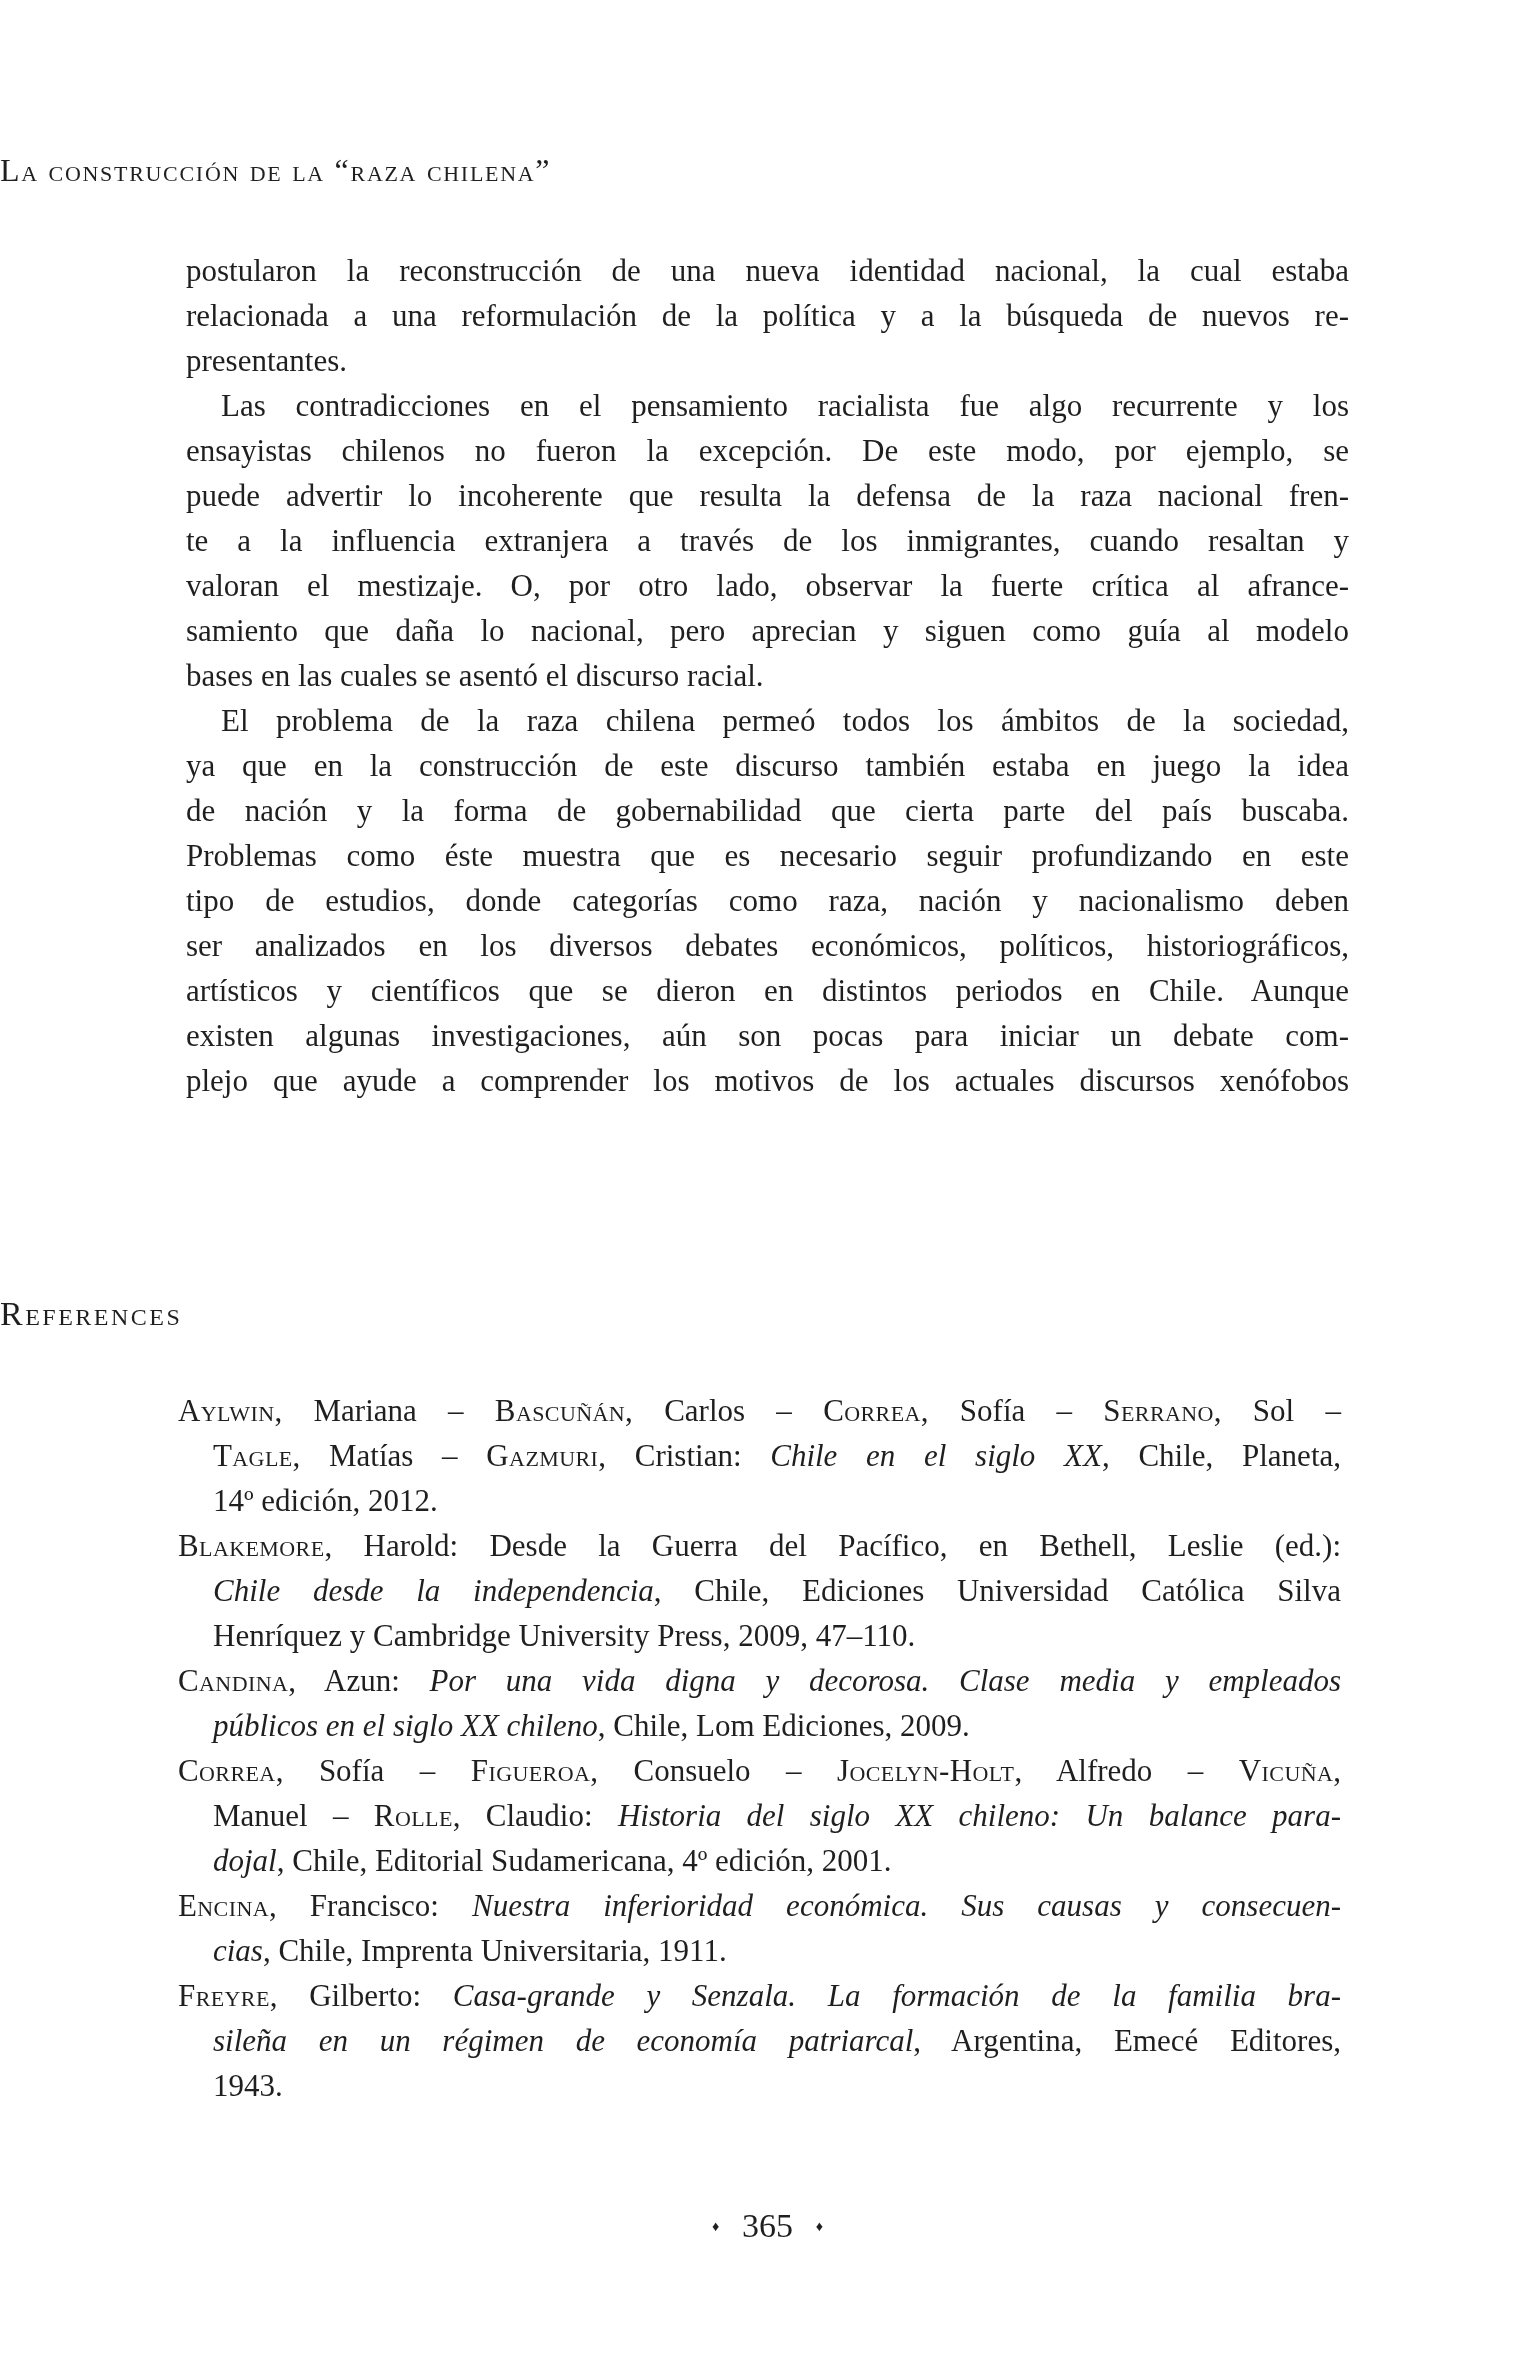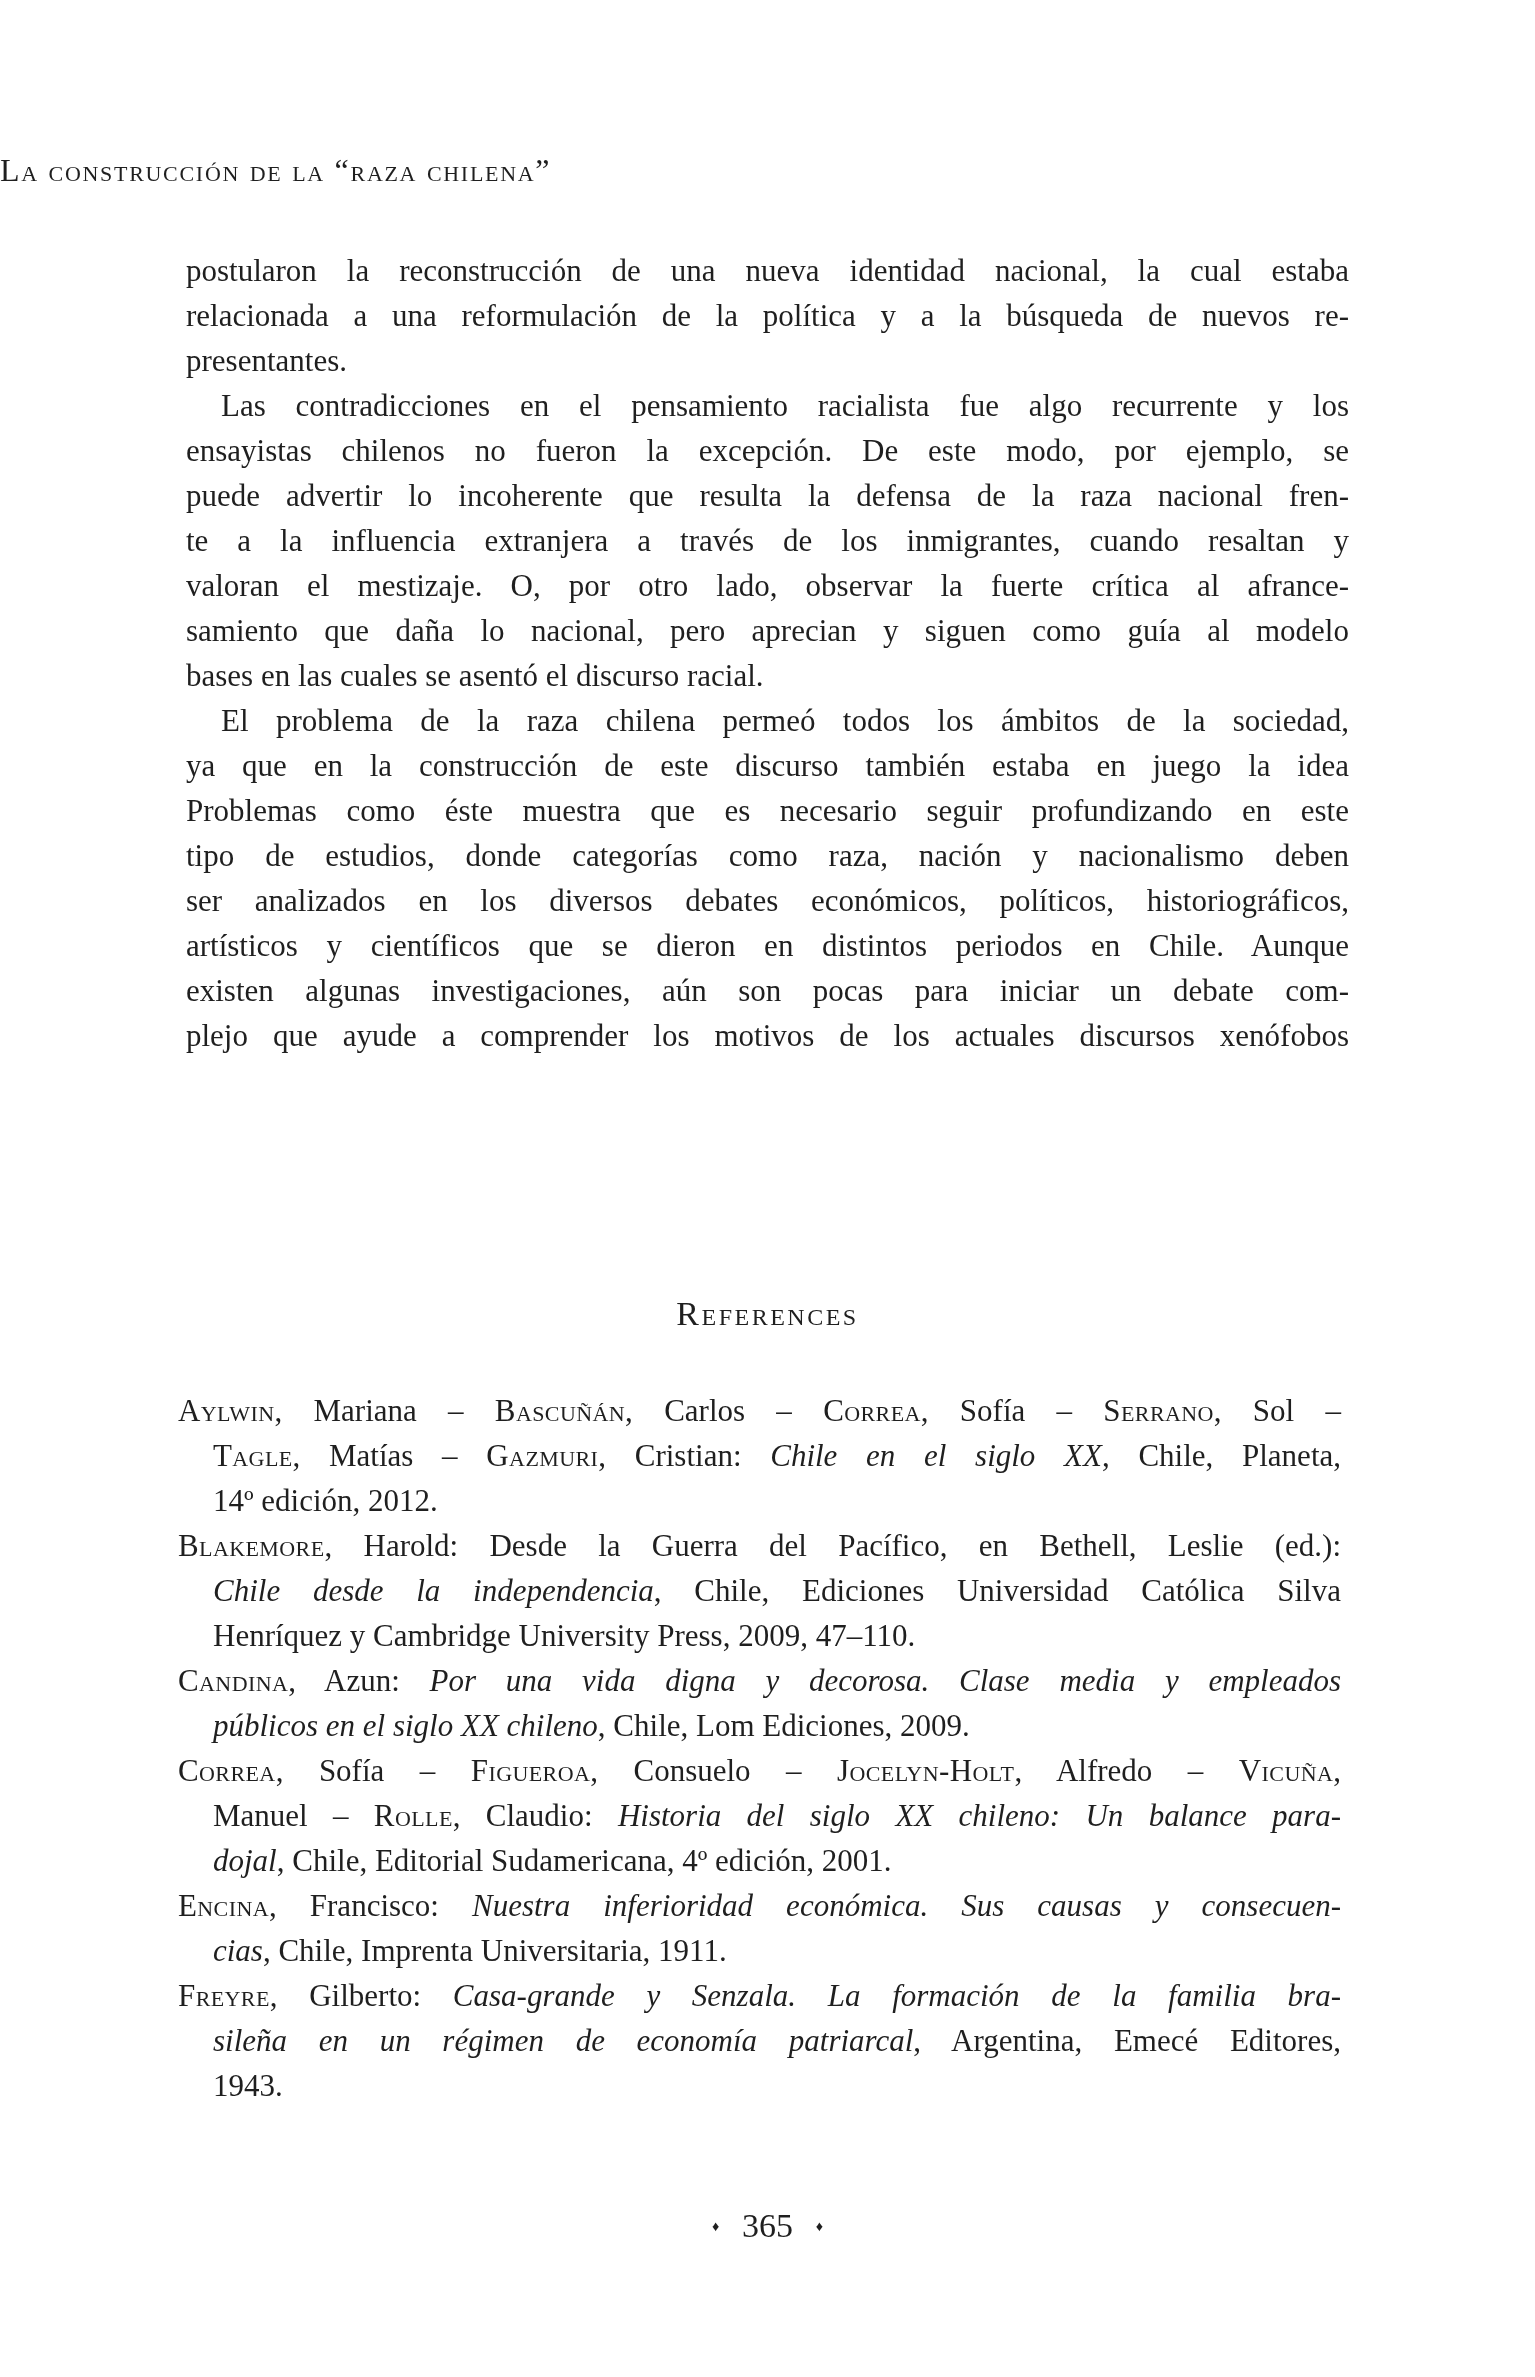--- a/index.html
+++ b/index.html
@@ -46,21 +46,21 @@
   }
   .line.hang {
     padding-left: 35px;
   }
   .references-heading {
     position: absolute;
     top: 1294px;
     left: 0;
     width: 1535px;
     margin: 0;
-    text-align: center;
+    text-align: left;
     font-weight: normal;
     font-variant: small-caps;
     font-size: 34px;
     letter-spacing: 2.5px;
     line-height: 40px;
   }
   .references-list {
     position: absolute;
     top: 1388px;
     left: 178px;
@@ -103,20 +103,21 @@
     <div class="line last">presentantes.</div>
     <div class="line indent">Las contradicciones en el pensamiento racialista fue algo recurrente y los</div>
     <div class="line">ensayistas chilenos no fueron la excepción. De este modo, por ejemplo, se</div>
     <div class="line">puede advertir lo incoherente que resulta la defensa de la raza nacional fren-</div>
     <div class="line">te a la influencia extranjera a través de los inmigrantes, cuando resaltan y</div>
     <div class="line">valoran el mestizaje. O, por otro lado, observar la fuerte crítica al afrance-</div>
     <div class="line">samiento que daña lo nacional, pero aprecian y siguen como guía al modelo</div>
     <div class="line last">bases en las cuales se asentó el discurso racial.</div>
     <div class="line indent">El problema de la raza chilena permeó todos los ámbitos de la sociedad,</div>
     <div class="line">ya que en la construcción de este discurso también estaba en juego la idea</div>
+    <div class="line">de nación y la forma de gobernabilidad que cierta parte del país buscaba.</div>
     <div class="line">Problemas como éste muestra que es necesario seguir profundizando en este</div>
     <div class="line">tipo de estudios, donde categorías como raza, nación y nacionalismo deben</div>
     <div class="line">ser analizados en los diversos debates económicos, políticos, historiográficos,</div>
     <div class="line">artísticos y científicos que se dieron en distintos periodos en Chile. Aunque</div>
     <div class="line">existen algunas investigaciones, aún son pocas para iniciar un debate com-</div>
     <div class="line">plejo que ayude a comprender los motivos de los actuales discursos xenófobos</div>
   </div>
 
 <h2 class="references-heading">References</h2>
 

